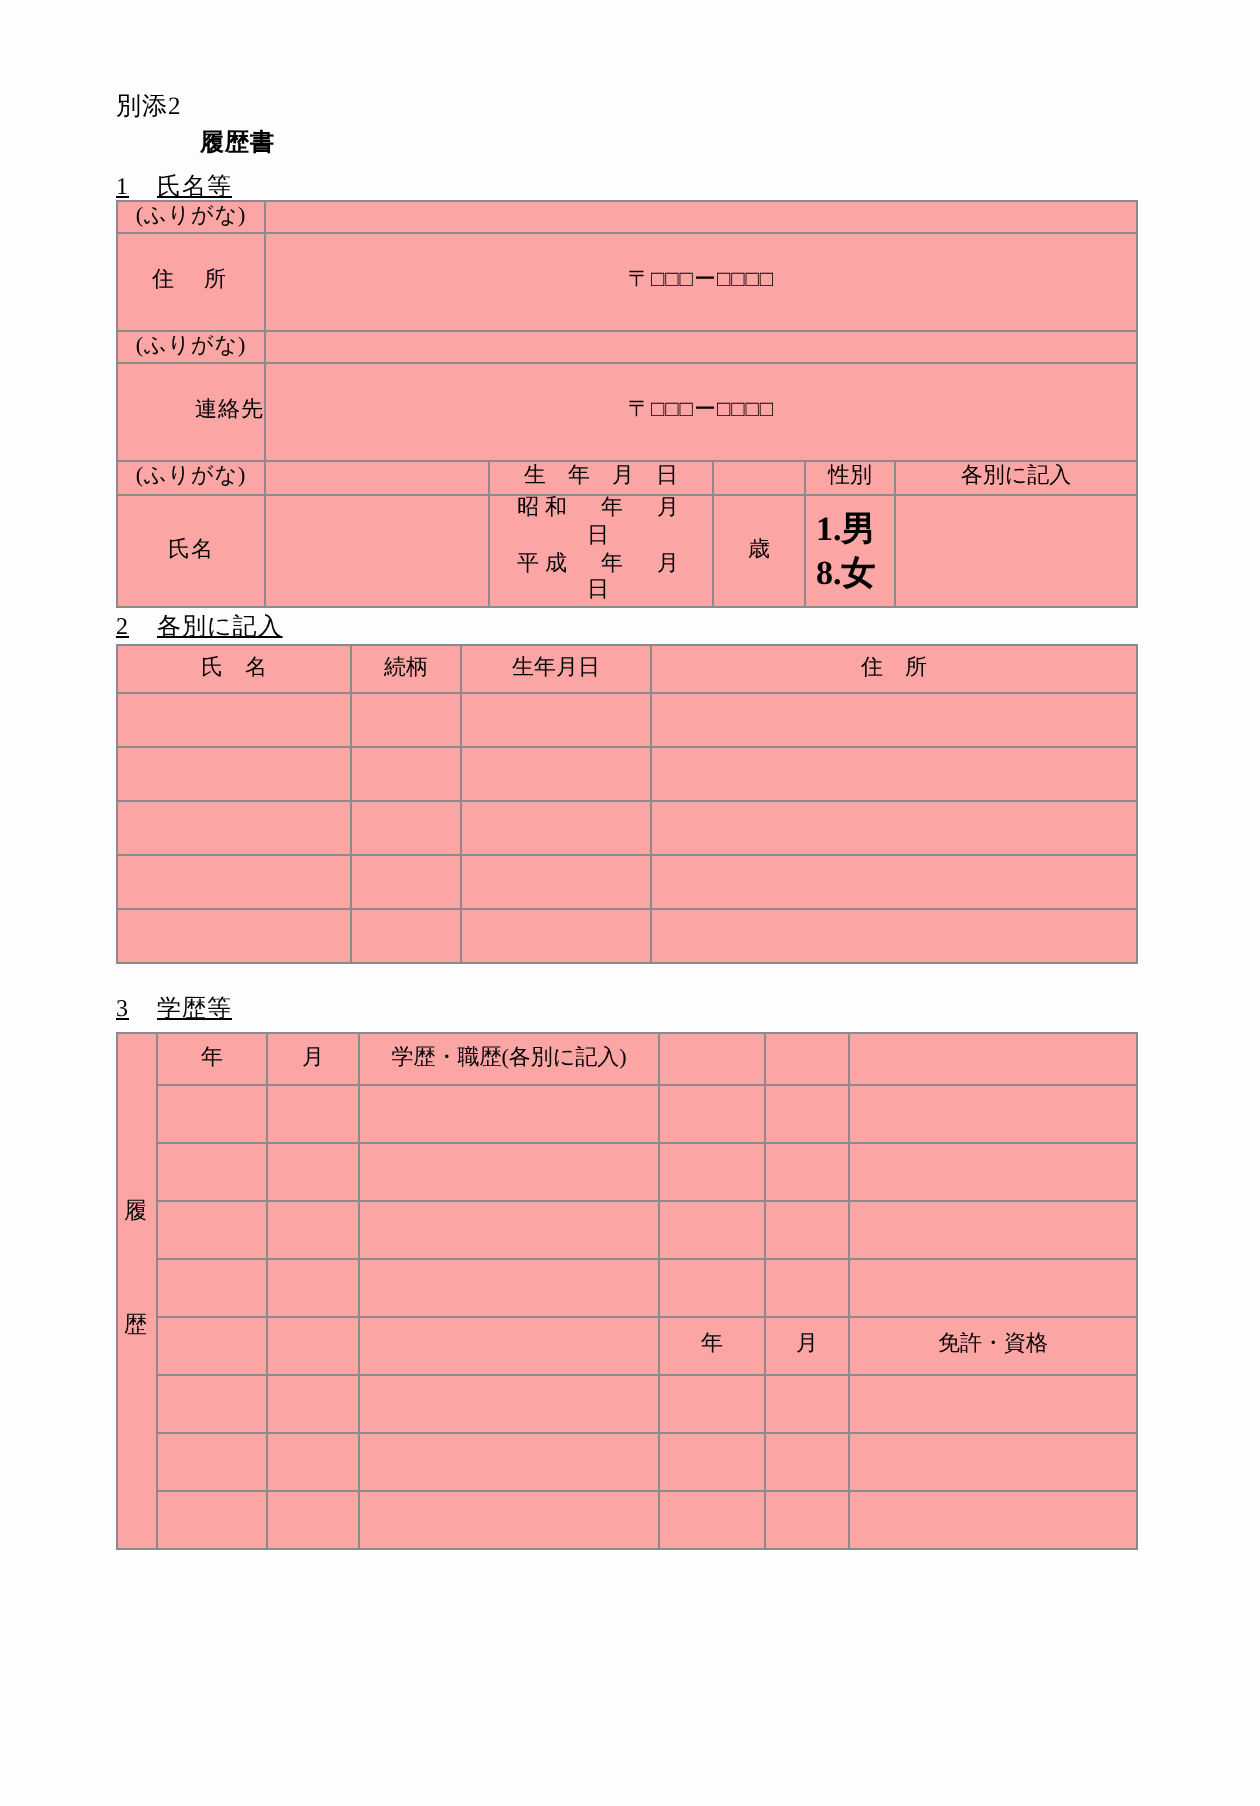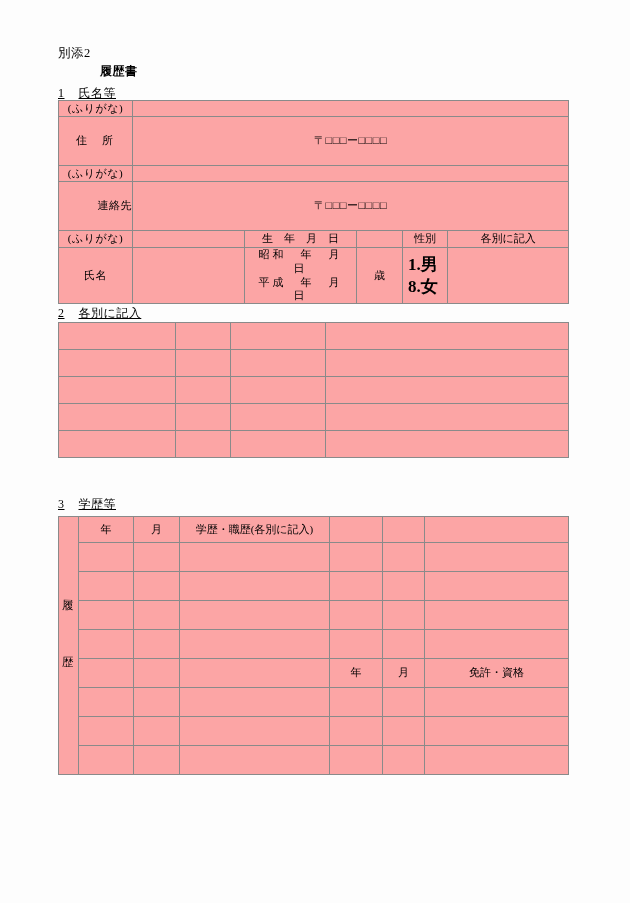--- a/index.html
+++ b/index.html
@@ -179,20 +179,26 @@
   </table>
 
   <table class="frm" style="left:58px; top:322px; width:510px;">
     <colgroup>
       <col style="width:117px">
       <col style="width:55px">
       <col style="width:95px">
       <col style="width:243px">
     </colgroup>
     <tbody>
+      <tr>
+        <td style="height:23px;">氏　名</td>
+        <td>続柄</td>
+        <td>生年月日</td>
+        <td>住　所</td>
+      </tr>
       <tr>
         <td style="height:26px;"></td>
         <td></td>
         <td></td>
         <td></td>
       </tr>
       <tr>
         <td style="height:26px;"></td>
         <td></td>
         <td></td>

